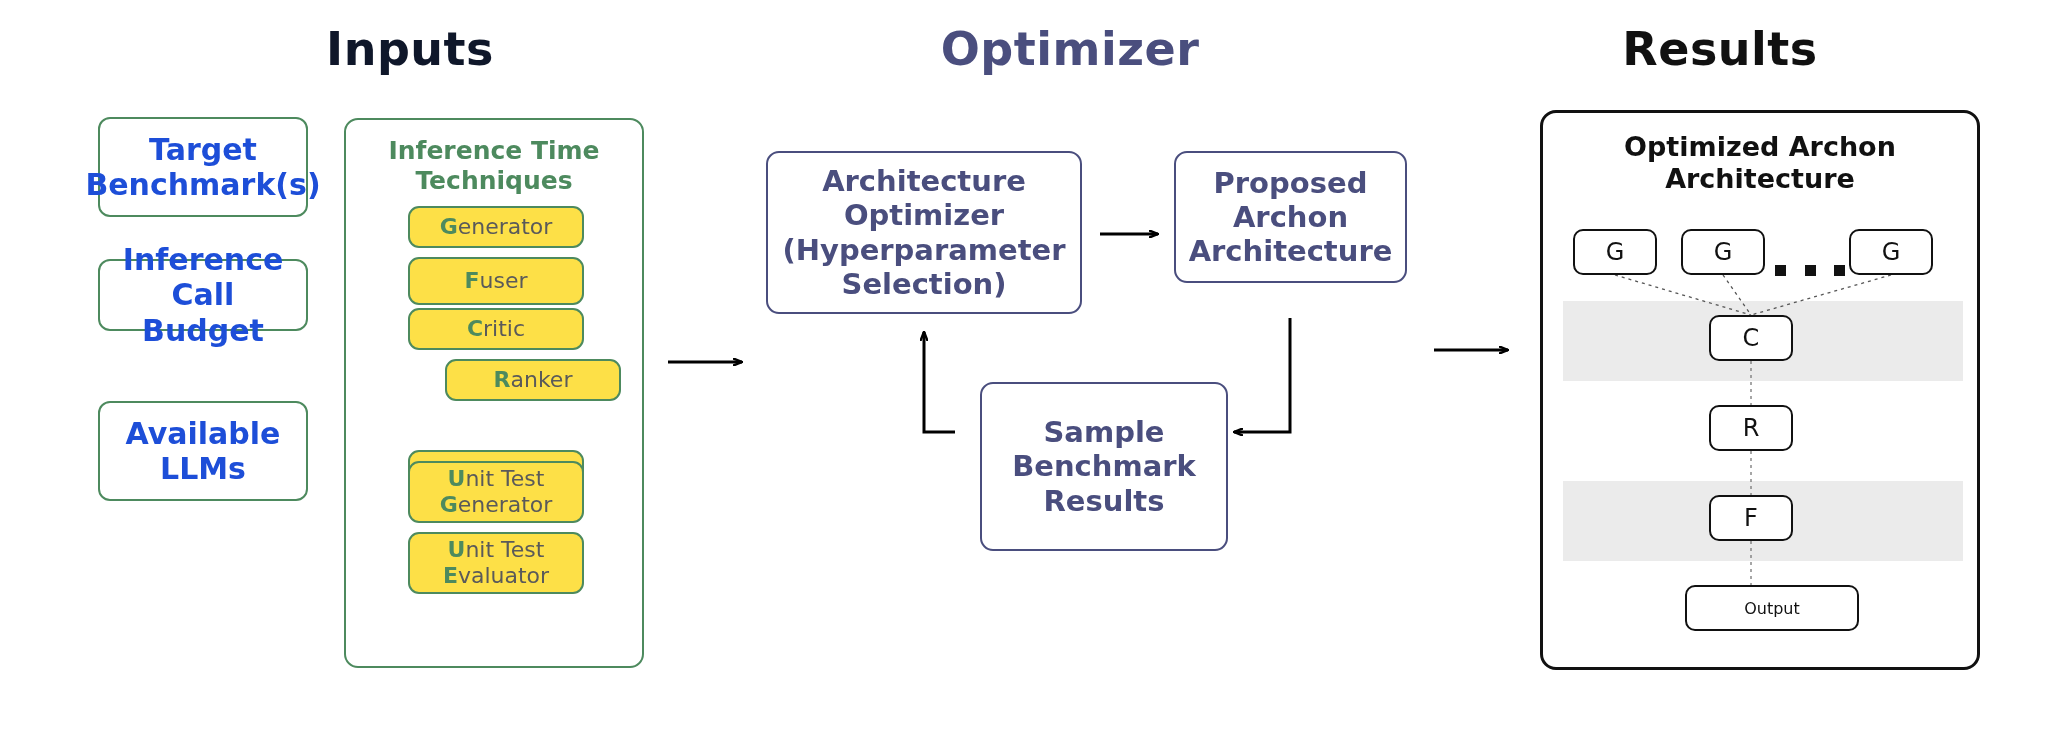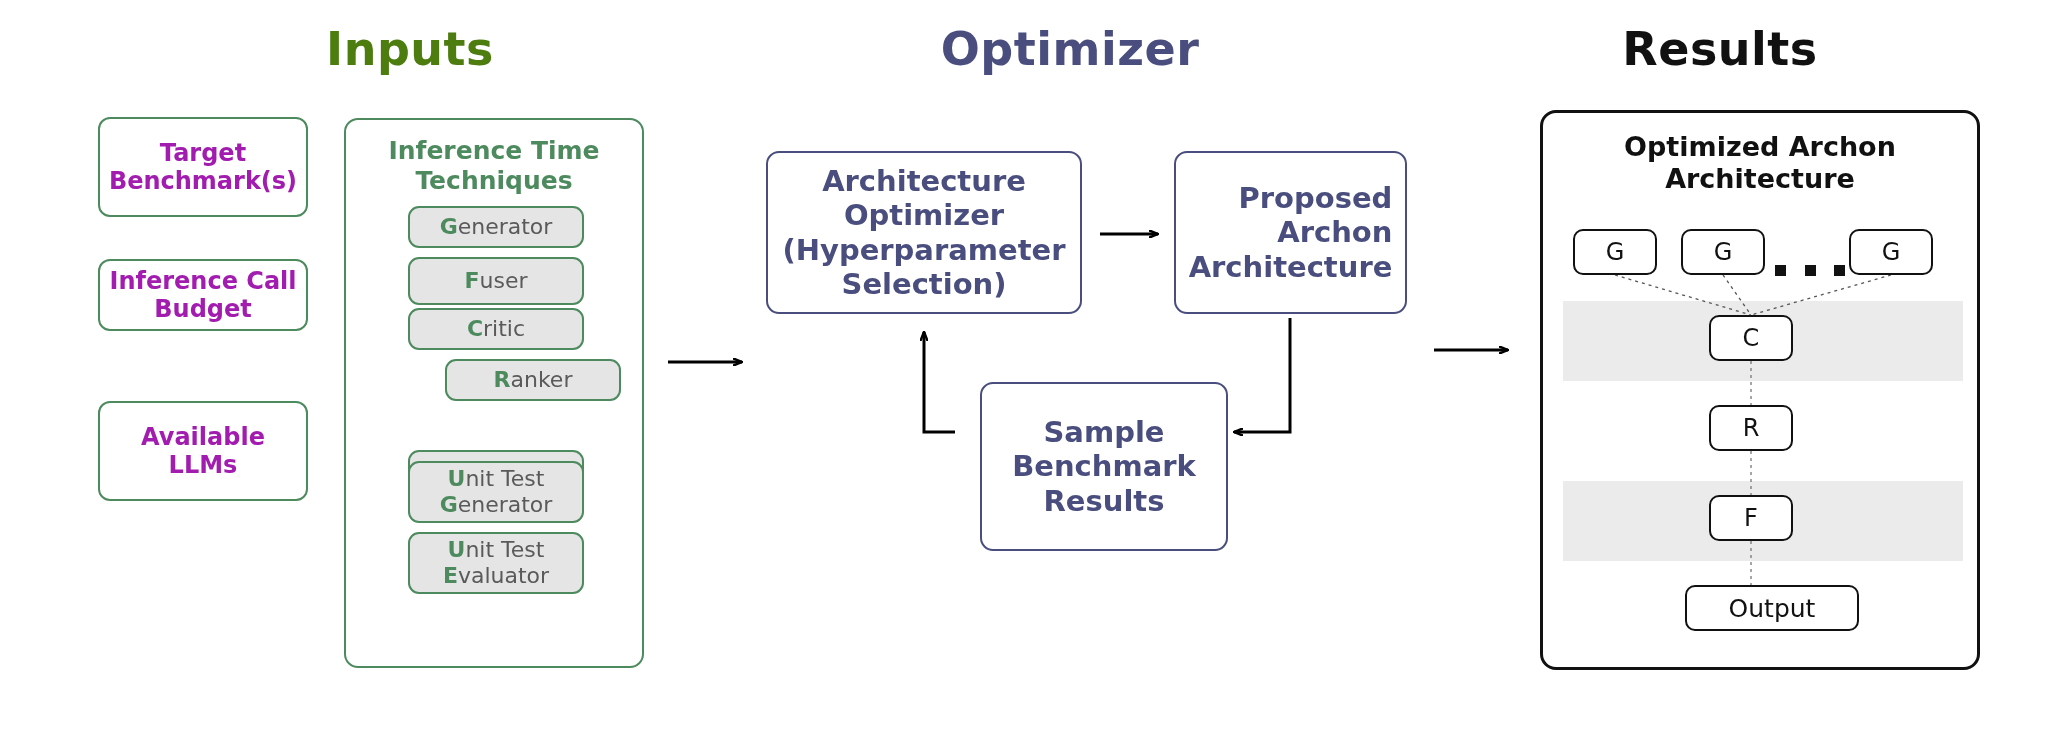--- a/index.html
+++ b/index.html
@@ -18,41 +18,41 @@
 
   
   .section-title {
     position: absolute;
     font-size: 46px;
     font-weight: 700;
     letter-spacing: 0.5px;
     text-align: center;
     white-space: nowrap;
   }
-  #title-inputs   { left: 180px;  top: 22px; width: 460px; color: #4d7c0f; }
+  #title-inputs   { left: 180px;  top: 22px; width: 460px; color: #0f172a; }
   #title-optimizer{ left: 800px;  top: 22px; width: 540px; color: #4a4e7e; }
   #title-outputs  { left: 1450px; top: 22px; width: 540px; color: #111111; }
 
   
   .rbox {
     position: absolute;
     display: flex;
     align-items: center;
     justify-content: center;
     text-align: center;
     background: #ffffff;
     border-radius: 12px;
     line-height: 1.18;
   }
 
   
   .green-box {
     border: 2.5px solid #4d8a5e;
-    color: #a21caf;
-    font-size: 24px;
+    color: #1d4ed8;
+    font-size: 30px;
     font-weight: 700;
   }
   #in-benchmarks { left: 98px; top: 117px; width: 210px; height: 100px; }
   #in-budget     { left: 98px; top: 259px; width: 210px; height: 72px; }
   #in-llms       { left: 98px; top: 401px; width: 210px; height: 100px; }
 
   
   #tech-panel {
     position: absolute;
     left: 344px; top: 118px;
@@ -73,41 +73,41 @@
   .tech-item {
     position: absolute;
     left: 62px;
     width: 176px;
     display: flex;
     align-items: center;
     justify-content: center;
     text-align: center;
     border: 2px solid #4d8a5e;
     border-radius: 11px;
-    background: #e5e5e5;
+    background: #fde047;
     color: #5a5a5a;
     font-size: 22px;
     font-weight: 400;
     line-height: 1.18;
   }
   .tech-item .cap {
     color: #4d8a5e;
     font-weight: 700;
   }
 
   
   .navy-box {
     border: 2.5px solid #4a4e7e;
     color: #4a4e7e;
     font-size: 29px;
     font-weight: 700;
     border-radius: 13px;
   }
   #opt-archopt  { left: 766px;  top: 151px; width: 316px; height: 163px; }
-  #opt-proposed { left: 1174px; top: 151px; width: 233px; height: 163px; text-align: right; }
+  #opt-proposed { left: 1174px; top: 151px; width: 233px; height: 132px; }
   #opt-sample   { left: 980px;  top: 382px; width: 248px; height: 169px; }
 
   
   #out-panel {
     position: absolute;
     left: 1540px; top: 110px;
     width: 440px; height: 560px;
     border: 3px solid #111111;
     border-radius: 16px;
     background: #ffffff;
@@ -144,21 +144,21 @@
     z-index: 3;
   }
   .gbox { top: 116px; width: 84px; height: 46px; }
   #g-1 { left: 30px; }
   #g-2 { left: 138px; }
   #g-3 { left: 306px; }
 
   #k-c      { left: 166px; top: 202px; width: 84px; height: 46px; }
   #k-r      { left: 166px; top: 292px; width: 84px; height: 46px; }
   #k-f      { left: 166px; top: 382px; width: 84px; height: 46px; }
-  #k-output { left: 142px; top: 472px; width: 174px; height: 46px; font-size: 25px; }
+  #k-output { left: 142px; top: 472px; width: 174px; height: 46px; font-size: 16px; }
 
   #out-dots {
     position: absolute;
     left: 232px; top: 152px;
     width: 70px;
     display: flex;
     justify-content: space-between;
     align-items: center;
     z-index: 4;
   }

